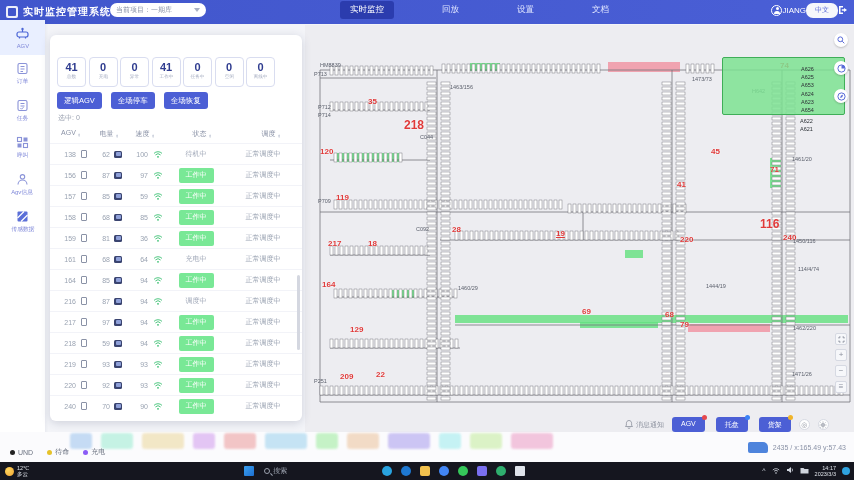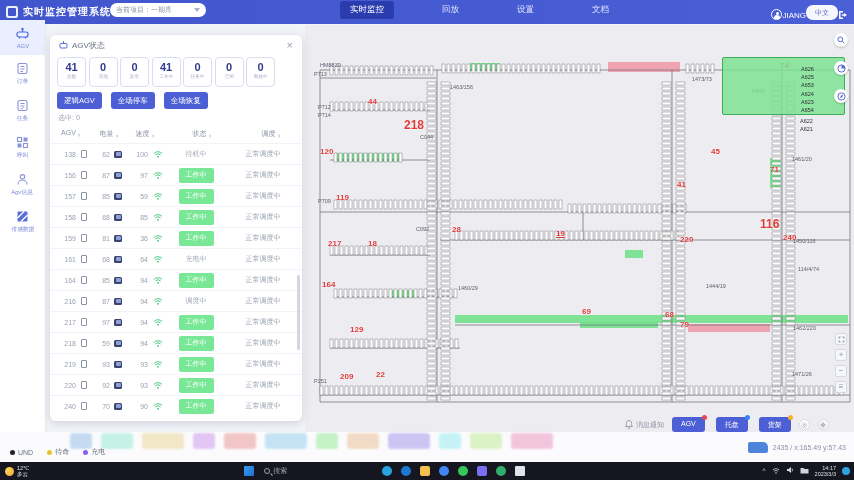--- a/index.html
+++ b/index.html
@@ -11,21 +11,21 @@
   #topbar { position:absolute; left:0; top:0; width:854px; height:24px; background:linear-gradient(90deg,#4156cc,#4a5fd6); display:flex; align-items:center; color:#fff; }
   #app-logo { width:12px; height:12px; margin-left:6px; background:#fff; opacity:.9; border-radius:2px;
     -webkit-mask:none; clip-path:polygon(0 0,100% 0,100% 100%,0 100%); position:relative; }
   #app-logo:after{content:"";position:absolute;left:2px;top:2px;right:2px;bottom:2px;background:#4156cc;border-radius:1px;}
   #app-title { font-size:10px; font-weight:bold; margin-left:5px; letter-spacing:1px; white-space:nowrap; }
   #project-select { position:absolute; left:110px; top:3px; width:96px; height:14px; background:#fff; border-radius:7px; color:#8a93a8; font-size:7px; display:flex; align-items:center; padding:0 6px; justify-content:space-between; }
   #project-select .chev { width:0; height:0; border-left:3px solid transparent; border-right:3px solid transparent; border-top:4px solid #aab2c4; }
   #nav { position:absolute; left:340px; top:0; height:20px; display:flex; align-items:center; gap:38px; }
   .nav-item { font-size:8.5px; color:#dfe4ff; padding:3px 10px; border-radius:3px; cursor:pointer; white-space:nowrap; }
   .nav-item.active { background:#2b3cae; color:#fff; }
-  #topbar-right { position:absolute; right:6px; top:0; height:20px; display:flex; align-items:flex-end; }
+  #topbar-right { position:absolute; right:6px; top:0; height:20px; display:flex; align-items:center; }
   #user-avatar { width:11px; height:11px; border:1px solid #fff; border-radius:50%; position:relative; }
   #user-avatar:before{content:"";position:absolute;left:3.2px;top:1.5px;width:3px;height:3px;border-radius:50%;background:#fff;}
   #user-avatar:after{content:"";position:absolute;left:1.8px;top:5.2px;width:6px;height:3.5px;border-radius:3px 3px 0 0;background:#fff;}
   #username { font-size:8px; color:#fff; }
   #lang-btn { background:#f6f7fb; color:#5a6bd8; font-size:7px; border:none; border-radius:7px; padding:2.5px 9px; }
   #logout-icon { width:10px; height:10px; position:relative; }
   #logout-icon svg{display:block;}
 
   
   #sidebar { position:absolute; left:0; top:20px; width:45px; height:442px; background:#ffffff; box-shadow:1px 0 3px rgba(40,50,90,.06); }
@@ -996,21 +996,21 @@
         <rect x="481" y="337" width="9" height="3" fill="#ffffff" stroke="#5e5f66" stroke-width=".4"></rect>
         <rect x="481" y="342" width="9" height="3" fill="#ffffff" stroke="#5e5f66" stroke-width=".4"></rect>
         <rect x="481" y="347" width="9" height="3" fill="#ffffff" stroke="#5e5f66" stroke-width=".4"></rect>
         <rect x="481" y="352" width="9" height="3" fill="#ffffff" stroke="#5e5f66" stroke-width=".4"></rect>
         <rect x="481" y="357" width="9" height="3" fill="#ffffff" stroke="#5e5f66" stroke-width=".4"></rect>
         <rect x="481" y="362" width="9" height="3" fill="#ffffff" stroke="#5e5f66" stroke-width=".4"></rect>
         <rect x="481" y="367" width="9" height="3" fill="#ffffff" stroke="#5e5f66" stroke-width=".4"></rect>
         <rect x="481" y="372" width="9" height="3" fill="#ffffff" stroke="#5e5f66" stroke-width=".4"></rect>
       </svg>
     <div id="map-labels">
-        <div class="map-red" style="left: 63px; top: 73px;">44</div>
+        <div class="map-red" style="left: 63px; top: 73px;">35</div>
         <div class="map-red lg" style="left: 99px; top: 94px;">218</div>
         <div class="map-red" style="left: 15px; top: 123px;">120</div>
         <div class="map-red" style="left: 31px; top: 169px;">119</div>
         <div class="map-red" style="left: 23px; top: 215px;">217</div>
         <div class="map-red" style="left: 63px; top: 215px;">18</div>
         <div class="map-red" style="left: 147px; top: 201px;">28</div>
         <div class="map-red" style="left: 251px; top: 205px; text-decoration: underline;">19</div>
         <div class="map-red" style="left: 17px; top: 256px;">164</div>
         <div class="map-red" style="left: 45px; top: 301px;">129</div>
         <div class="map-red" style="left: 35px; top: 348px;">209</div>
@@ -1101,29 +1101,20 @@
             <circle cx="4" cy="4" r="1.3" fill="none" stroke="#8a8f9c"></circle>
             <path d="M4 .5v1.2M4 6.3v1.2M.5 4h1.2M6.3 4h1.2M1.5 1.5l.9.9M5.6 5.6l.9.9M6.5 1.5l-.9.9M2.4 5.6l-.9.9" stroke="#8a8f9c" stroke-width=".7"></path>
           </svg>
       </div>
     </div>
   <div class="below-code" style="top: 93px;">A622</div>
       <div class="below-code" style="top: 101px;">A621</div>
     </div>
 
   <section id="panel">
-    <div id="panel-header">
-      <svg width="9" height="9" viewBox="0 0 9 9">
-          <rect x="1" y="2.5" width="7" height="4.5" rx="1" fill="none" stroke="#5b6fd8"></rect>
-          <path d="M4.5 2.5V1" stroke="#5b6fd8"></path>
-          <circle cx="4.5" cy="0.8" r="0.7" fill="#5b6fd8"></circle>
-        </svg>
-      <span id="panel-title">AGV状态</span>
-      <span id="panel-close">×</span>
-    </div>
     <div id="stats">
         <div class="stat-box">
           <div class="stat-val">41</div>
           <div class="stat-lbl">总数</div>
         </div>
         <div class="stat-box">
           <div class="stat-val">0</div>
           <div class="stat-lbl">充电</div>
         </div>
         <div class="stat-box">

